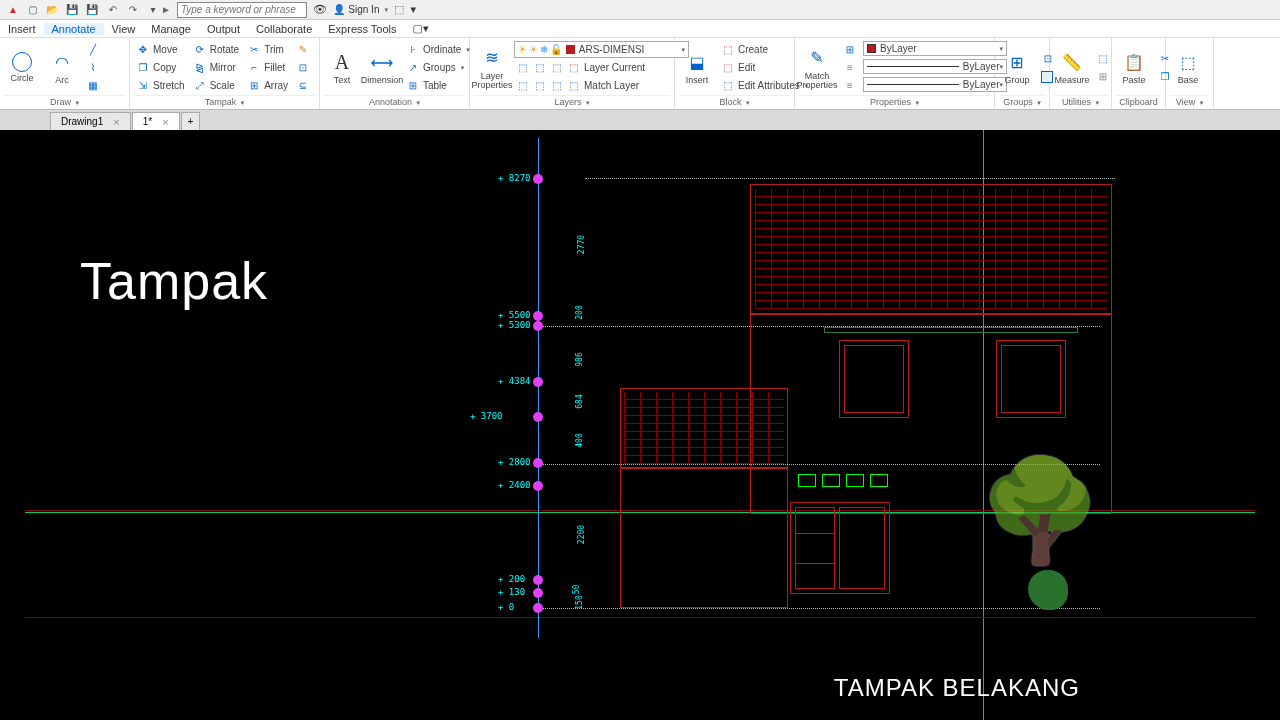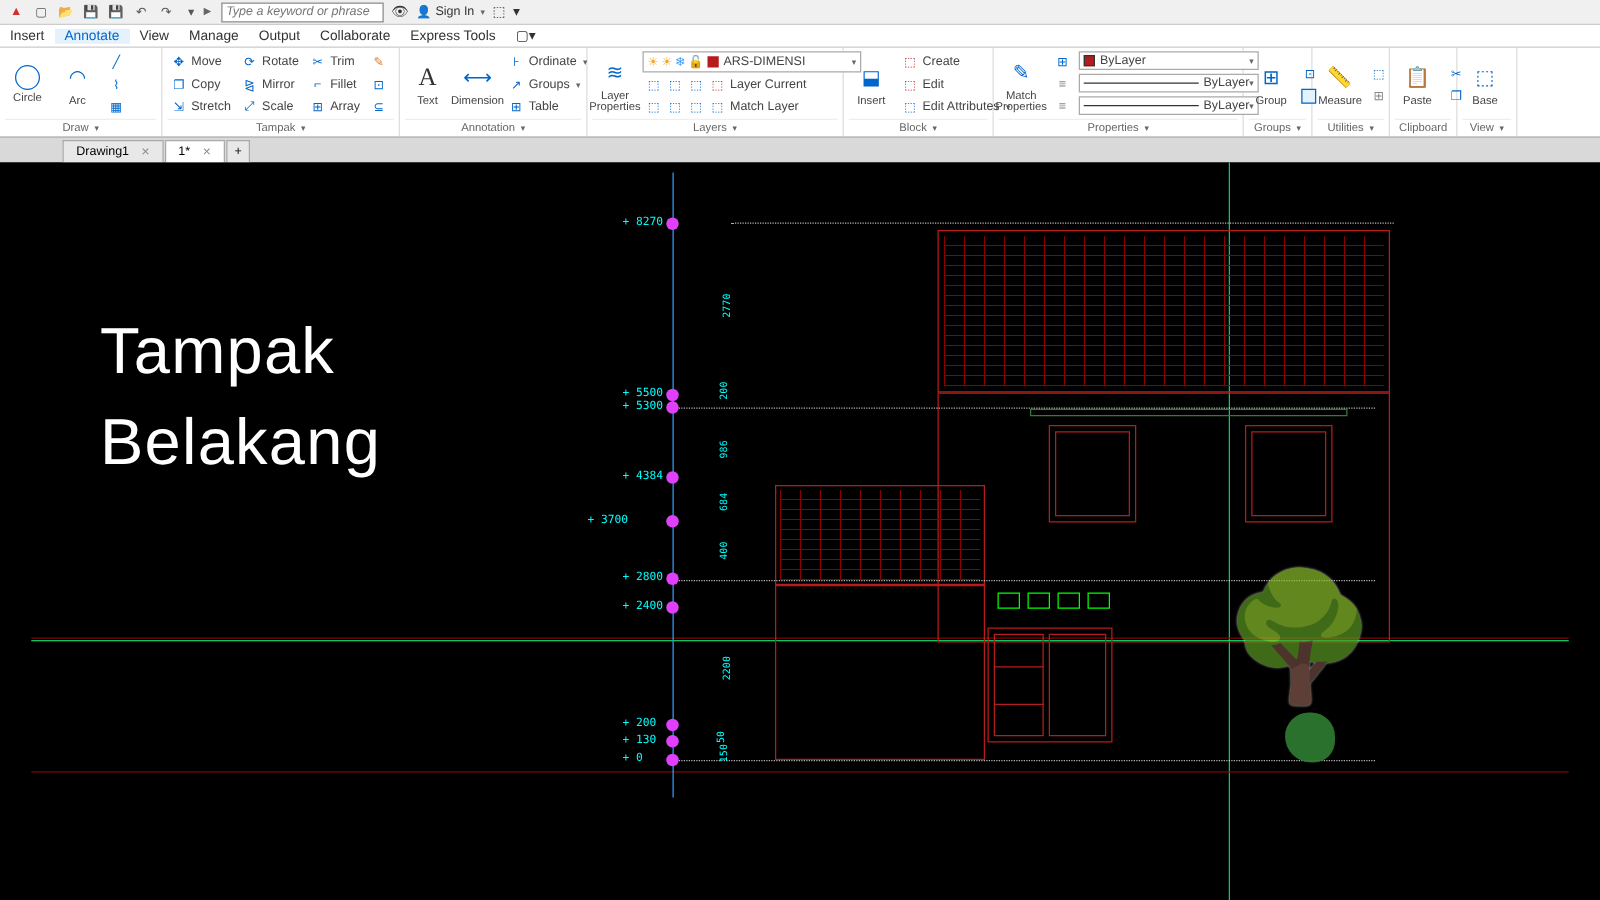--- a/index.html
+++ b/index.html
@@ -430,24 +430,24 @@
   <div class="elev-line" style="top:48px;left:585px;width:530px"></div>
   <div class="elev-line" style="top:196px;width:560px"></div>
   <div class="elev-line" style="top:334px;width:560px"></div>
   <div class="elev-line" style="top:478px;width:560px"></div>
 
   <div class="tree" style="left:978px;top:330px">🌳</div>
   <div class="tree2" style="left:1028px;top:440px"></div>
 
   <div class="overlay-title" style="top:115px">
     <div>Tampak</div>
-    <div>Belakang</div>
   </div>
 
   <div class="dwg-title">
+    <div class="t1">TAMPAK BELAKANG</div>
   </div>
 <div class="elev-label" style="left: 498px; top: 43px;">+ 8270</div>
     <div class="elev-node" style="left: 538px; top: 49px;"></div>
     <div class="elev-label" style="left: 498px; top: 180px;">+ 5500</div>
     <div class="elev-node" style="left: 538px; top: 186px;"></div>
     <div class="elev-label" style="left: 498px; top: 190px;">+ 5300</div>
     <div class="elev-node" style="left: 538px; top: 196px;"></div>
     <div class="elev-label" style="left: 498px; top: 246px;">+ 4384</div>
     <div class="elev-node" style="left: 538px; top: 252px;"></div>
     <div class="elev-label" style="left: 470px; top: 281px;">+ 3700</div>

